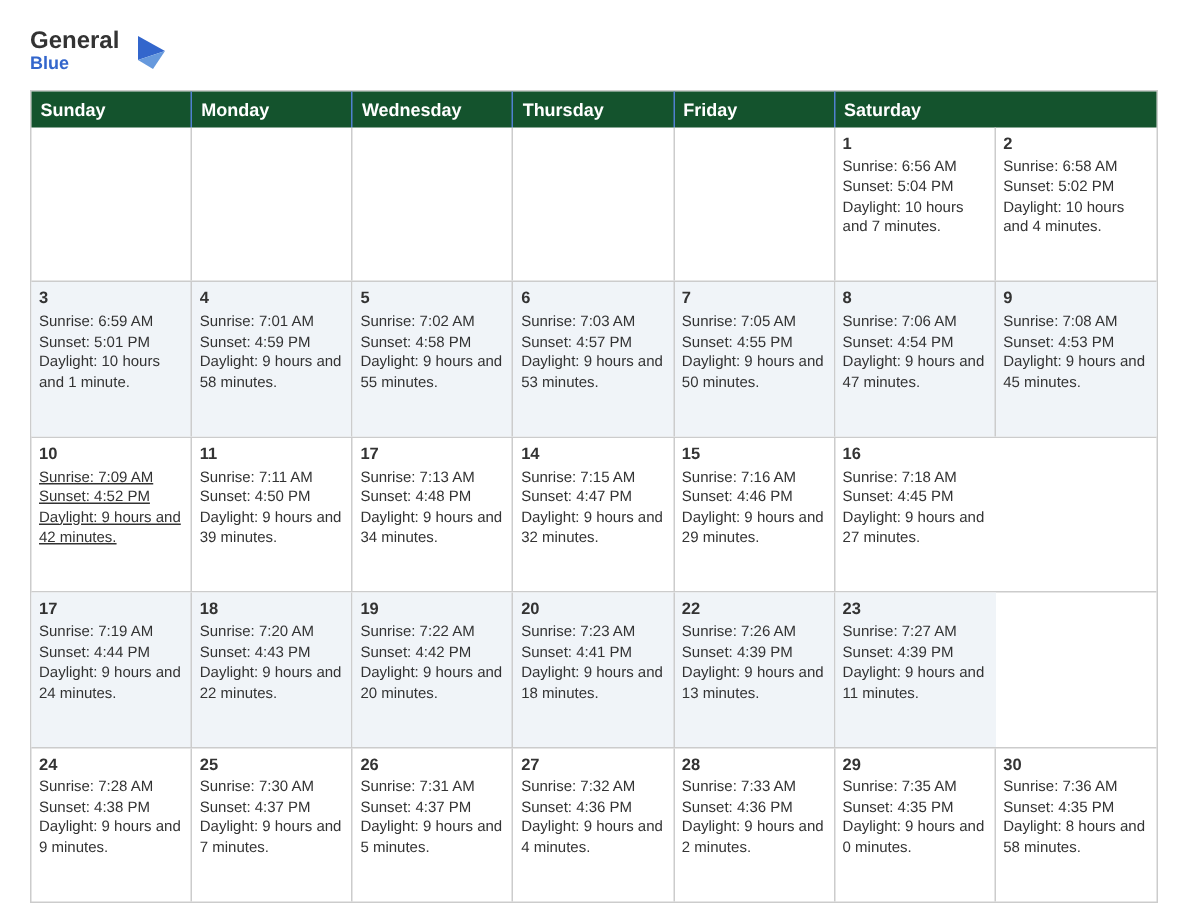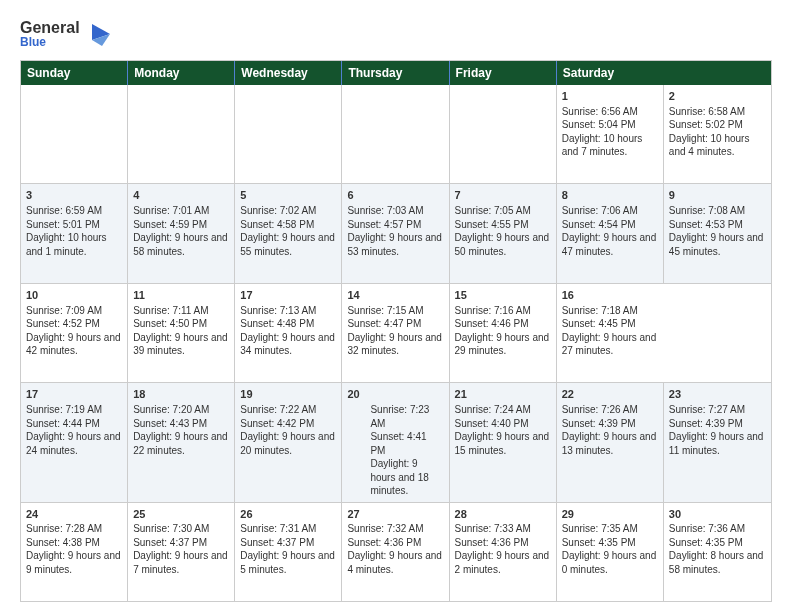--- a/index.html
+++ b/index.html
@@ -185,21 +185,21 @@
           <div class="cal-cell shaded">
             <span class="day-num">9</span>
             <div class="cell-text" style="white-space: pre-line;">Sunrise: 7:08 AM
 Sunset: 4:53 PM
 Daylight: 9 hours and 45 minutes.</div>
           </div>
         </div>
         <div class="cal-row">
           <div class="cal-cell">
             <span class="day-num">10</span>
-            <div class="cell-text" style="white-space: pre-line;">Sunrise: 7:09 AM
+            <div class="cell-text" style="white-space: pre-line; text-decoration: underline;">Sunrise: 7:09 AM
 Sunset: 4:52 PM
 Daylight: 9 hours and 42 minutes.</div>
           </div>
           <div class="cal-cell">
             <span class="day-num">11</span>
             <div class="cell-text" style="white-space: pre-line;">Sunrise: 7:11 AM
 Sunset: 4:50 PM
 Daylight: 9 hours and 39 minutes.</div>
           </div>
           <div class="cal-cell">
@@ -241,29 +241,23 @@
 Daylight: 9 hours and 22 minutes.</div>
           </div>
           <div class="cal-cell shaded">
             <span class="day-num">19</span>
             <div class="cell-text" style="white-space: pre-line;">Sunrise: 7:22 AM
 Sunset: 4:42 PM
 Daylight: 9 hours and 20 minutes.</div>
           </div>
           <div class="cal-cell shaded">
             <span class="day-num">20</span>
-            <div class="cell-text" style="white-space: pre-line; margin-left: 23px;">Sunrise: 7:23 AM
+            <div class="cell-text" style="white-space: pre-line;">Sunrise: 7:23 AM
 Sunset: 4:41 PM
 Daylight: 9 hours and 18 minutes.</div>
-          </div>
-          <div class="cal-cell shaded">
-            <span class="day-num">21</span>
-            <div class="cell-text" style="white-space: pre-line;">Sunrise: 7:24 AM
-Sunset: 4:40 PM
-Daylight: 9 hours and 15 minutes.</div>
           </div>
           <div class="cal-cell shaded">
             <span class="day-num">22</span>
             <div class="cell-text" style="white-space: pre-line;">Sunrise: 7:26 AM
 Sunset: 4:39 PM
 Daylight: 9 hours and 13 minutes.</div>
           </div>
           <div class="cal-cell shaded">
             <span class="day-num">23</span>
             <div class="cell-text" style="white-space: pre-line;">Sunrise: 7:27 AM

